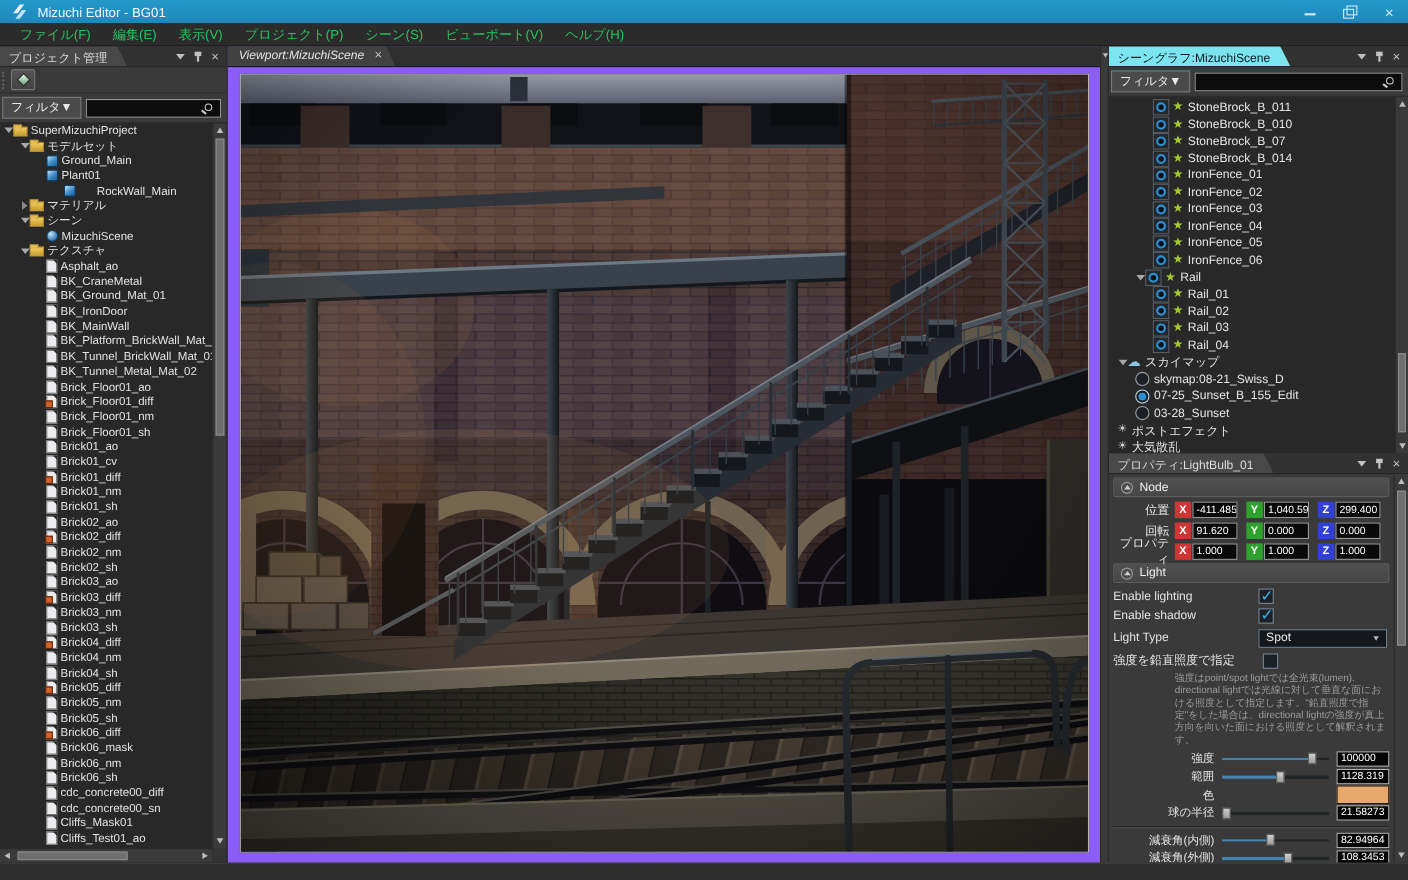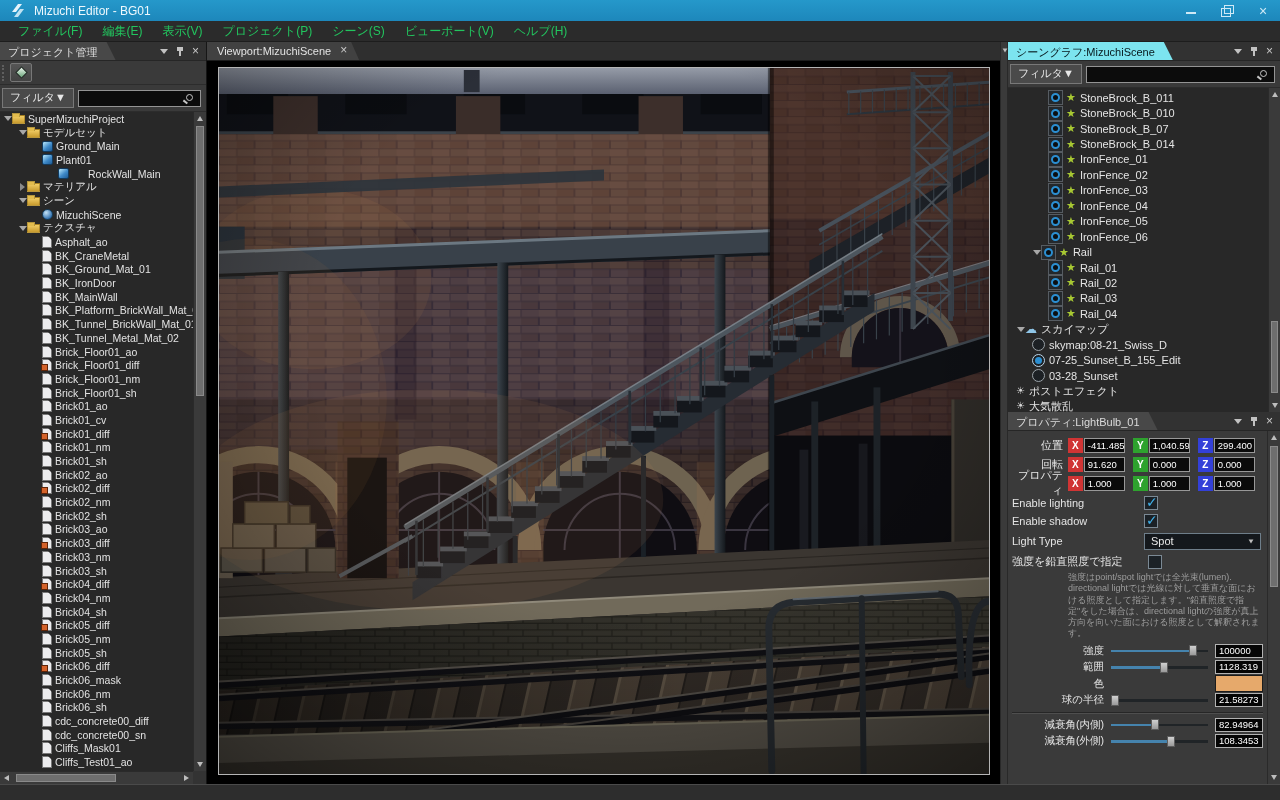--- a/index.html
+++ b/index.html
@@ -73,21 +73,21 @@
   .v-scroll .thumb{position:absolute; left:2px; right:2px; background:#6e6e6e; border:1px solid #8a8a8a;}
   .h-scroll{position:absolute; left:0; right:13px; bottom:0; height:13px; background:#3a3a3a; border-top:1px solid #2a2a2a;}
   .h-scroll .thumb{position:absolute; top:2px; bottom:2px; background:#6e6e6e; border:1px solid #8a8a8a;}
   .tri-up{width:0;height:0;border-left:3.5px solid transparent;border-right:3.5px solid transparent;border-bottom:5px solid #bdbdbd;}
   .tri-down{width:0;height:0;border-left:3.5px solid transparent;border-right:3.5px solid transparent;border-top:5px solid #bdbdbd;}
   .tri-left{width:0;height:0;border-top:3.5px solid transparent;border-bottom:3.5px solid transparent;border-right:5px solid #bdbdbd; position:absolute; left:4px; top:3px;}
   .tri-right{width:0;height:0;border-top:3.5px solid transparent;border-bottom:3.5px solid transparent;border-left:5px solid #bdbdbd; position:absolute; right:4px; top:3px;}
   .scroll-corner{position:absolute; right:0; bottom:0; width:13px; height:13px; background:#333;}
 
   
-  .center-panel{flex:1; display:flex; flex-direction:column; background:#000000; min-width:0;}
+  .center-panel{flex:1; display:flex; flex-direction:column; background:#8b5cf6; min-width:0;font-style:italic;}
   .doc-tabbar{height:19px; background:#2f2f2f; border-bottom:1px solid #1c1c1c; display:flex;}
   .doc-tab{background:#414141; color:#e2e2e2; font-size:11px; padding:3px 12px 0 10px; display:flex; gap:9px; clip-path:polygon(0 0,calc(100% - 8px) 0,100% 100%,0 100%);}
   .viewport-wrap{flex:1; padding:6px 10px 9px 11px;}
   .viewport{width:100%; height:100%; border:1px solid #b5b5b5; background:#16131a;}
   .viewport svg{display:block; width:100%; height:100%;}
 
   .splitter{width:8px; background:#3a3a3a; border-left:1px solid #292929; border-right:1px solid #292929; position:relative;}
   .splitter .tri-down{position:absolute; top:6px; left:0.5px; transform:scale(.8);}
 
   
@@ -1012,20 +1012,26 @@
       <div class="panel-header">
         <span class="panel-tab">プロパティ:LightBulb_01</span>
         <span class="hdr-icons">
           <span class="chev-icon"></span>
           <span class="pin-icon"></span>
           <span class="close-icon"></span>
         </span>
       </div>
       <div class="props-body">
 
+        <div class="section-bar">
+          <span class="circ">
+              <i></i>
+            </span>
+          <span class="sect-title">Node</span>
+        </div>
         <div id="transform-rows">
             <div class="t-row">
               <span class="t-label">位置</span>
               <span class="axis-badge ax-x">X</span>
               <span class="t-box">-411.485</span>
               <span class="axis-badge ax-y">Y</span>
               <span class="t-box">1,040.591</span>
               <span class="axis-badge ax-z">Z</span>
               <span class="t-box">299.400</span>
             </div>
@@ -1042,20 +1048,26 @@
               <span class="t-label">プロパティ</span>
               <span class="axis-badge ax-x">X</span>
               <span class="t-box">1.000</span>
               <span class="axis-badge ax-y">Y</span>
               <span class="t-box">1.000</span>
               <span class="axis-badge ax-z">Z</span>
               <span class="t-box">1.000</span>
             </div>
           </div>
 
+        <div class="section-bar">
+          <span class="circ">
+              <i></i>
+            </span>
+          <span class="sect-title">Light</span>
+        </div>
 
         <div class="cb-row">
           <span class="cb-label">Enable lighting</span>
           <span class="checkbox on" id="cb-lighting"></span>
         </div>
         <div class="cb-row">
           <span class="cb-label">Enable shadow</span>
           <span class="checkbox on" id="cb-shadow"></span>
         </div>
         <div class="type-row">

